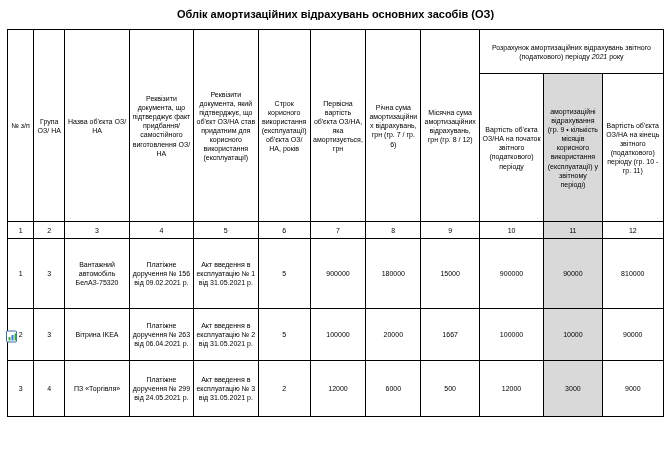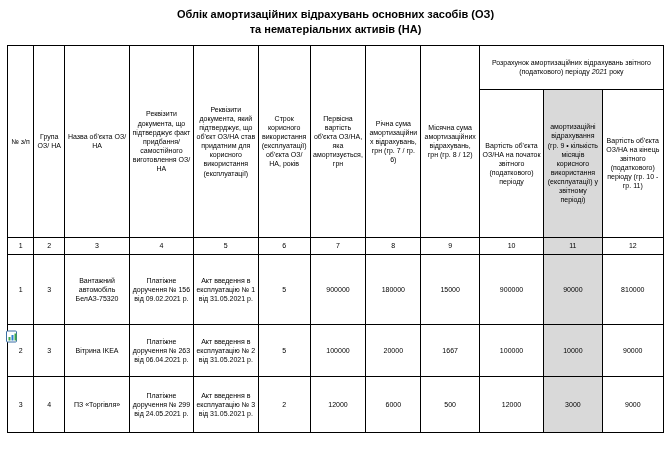--- a/index.html
+++ b/index.html
@@ -50,21 +50,20 @@
     width:13px; height:13px;
   }
 </style>
 </head>
 <body>
 
 <div class="page">
 
   <div class="title">
     <div>Облік амортизаційних відрахувань основних засобів (ОЗ)</div>
-    <div>та нематеріальних активів (НА)</div>
   </div>
 
   <table class="main">
     <colgroup>
       <col style="width:26px">
       <col style="width:31px">
       <col style="width:64px">
       <col style="width:64px">
       <col style="width:64px">
       <col style="width:52px">

